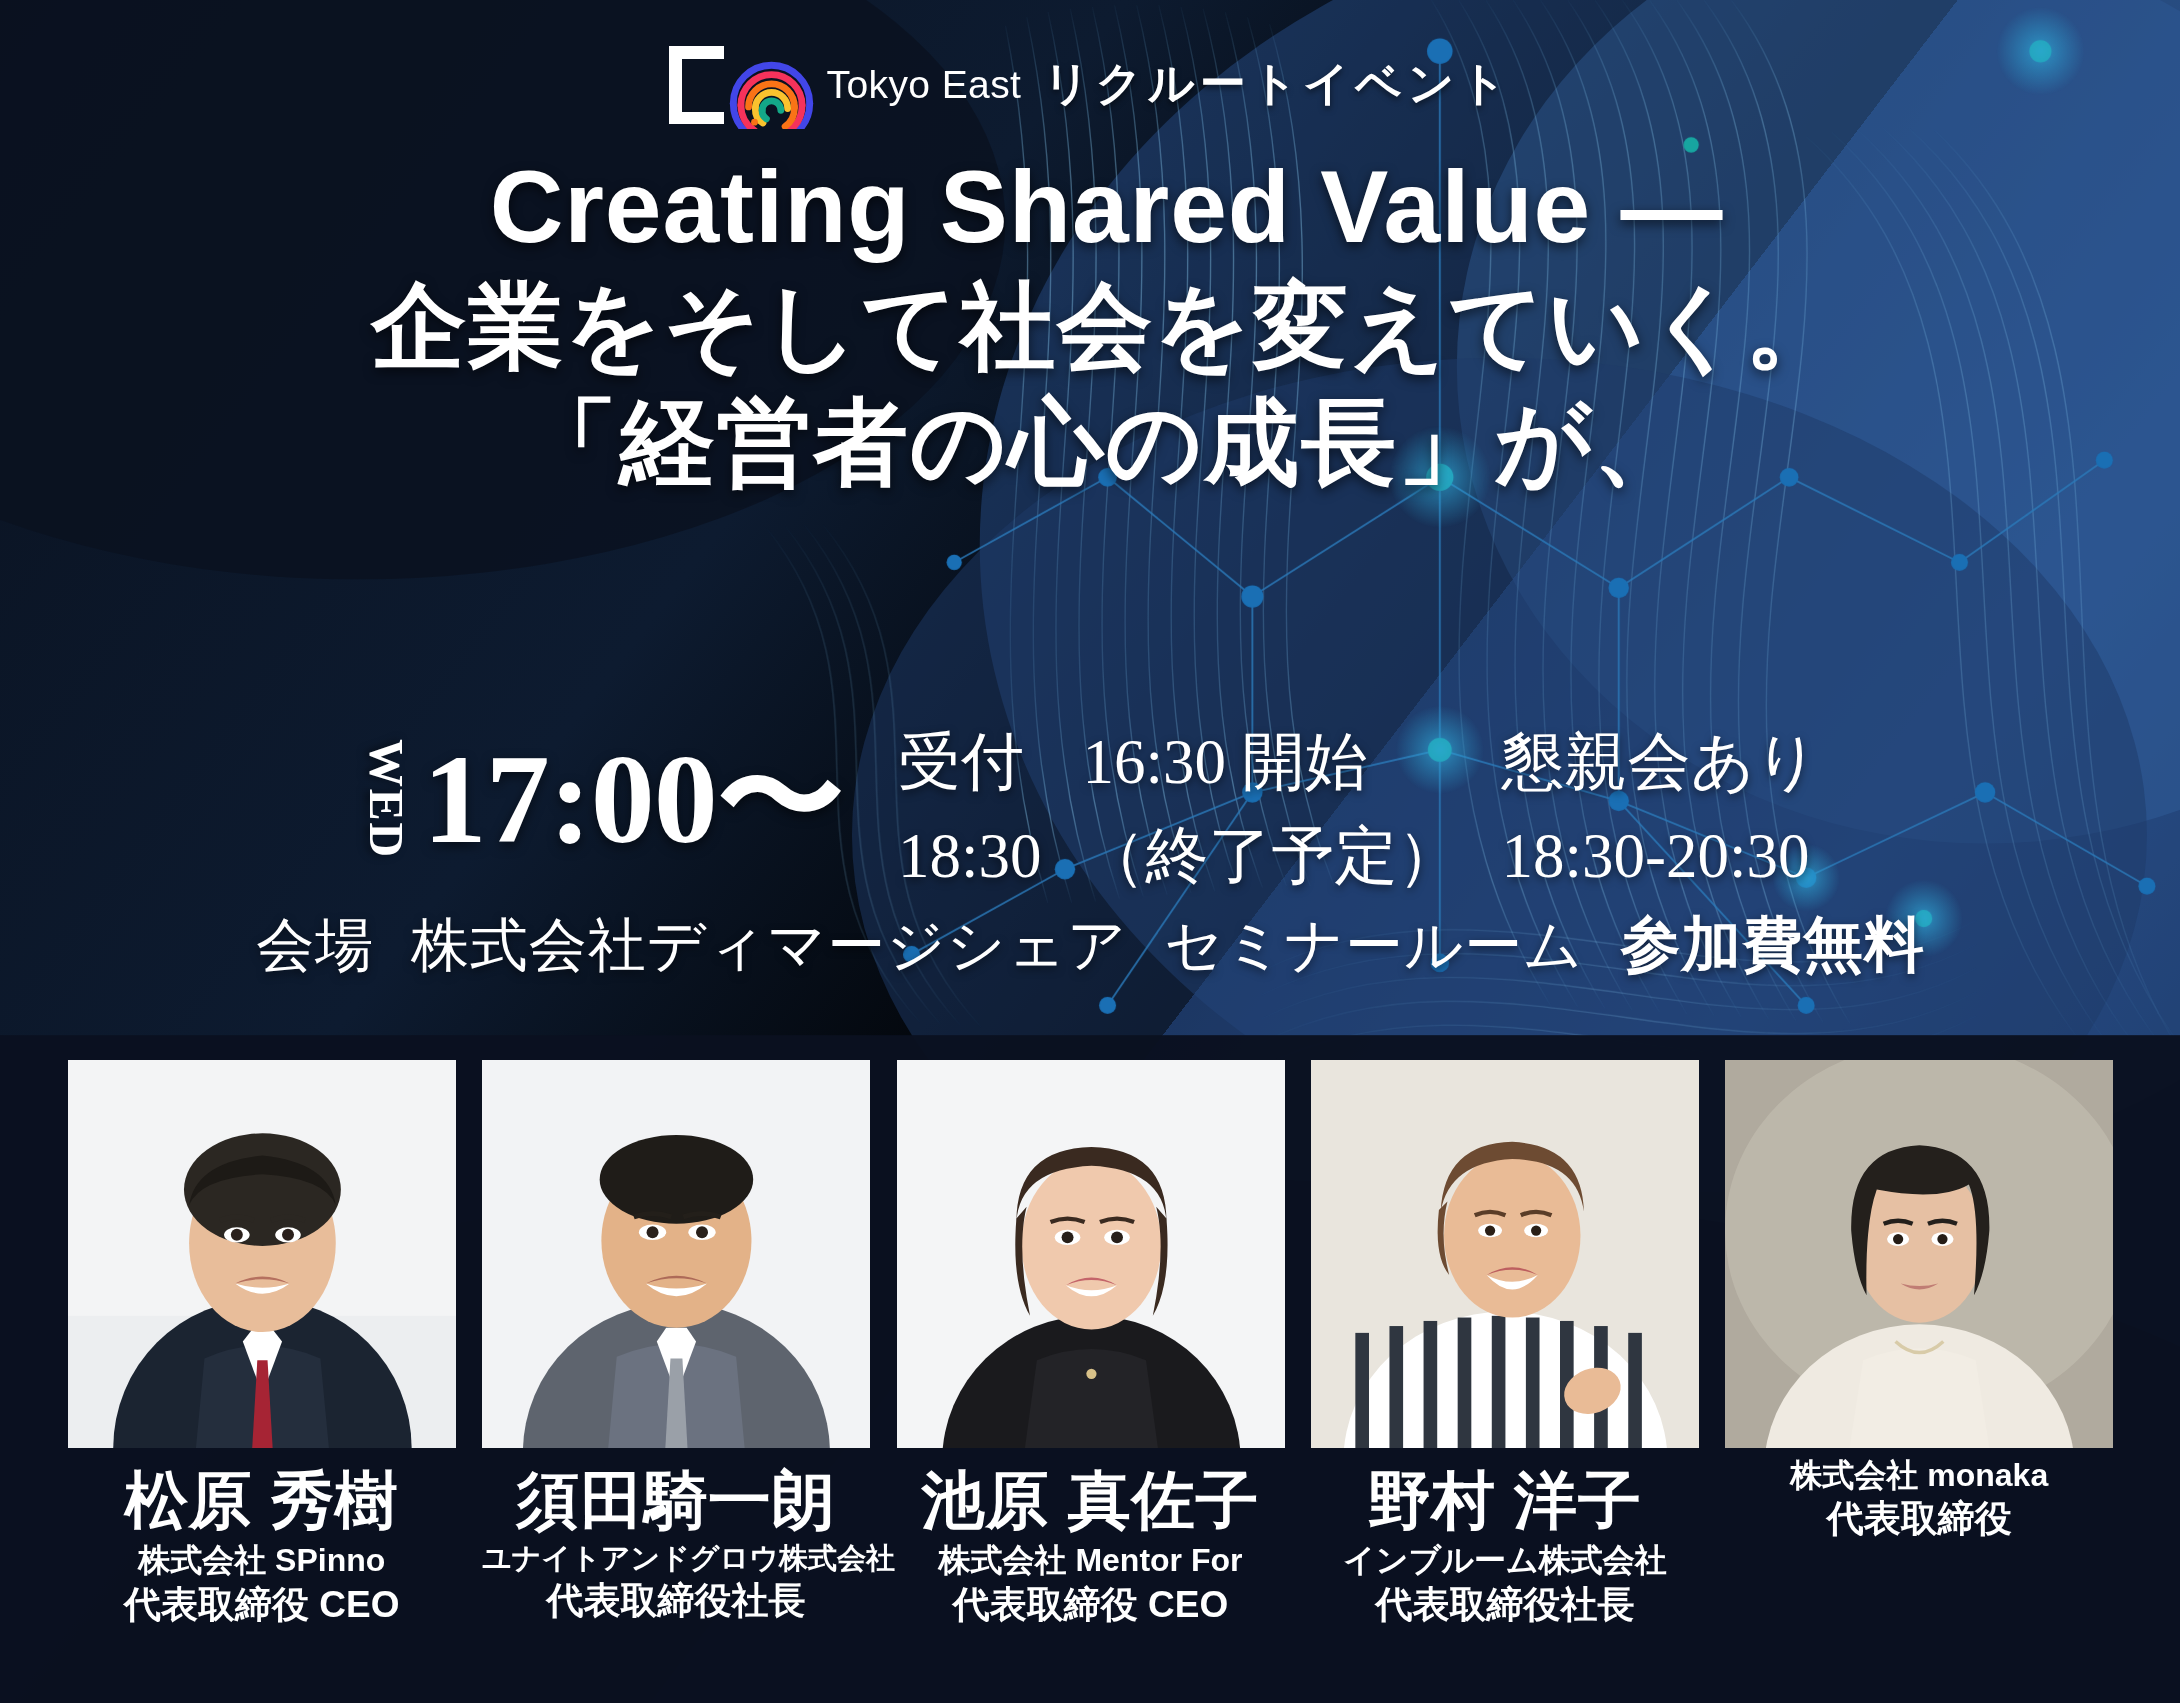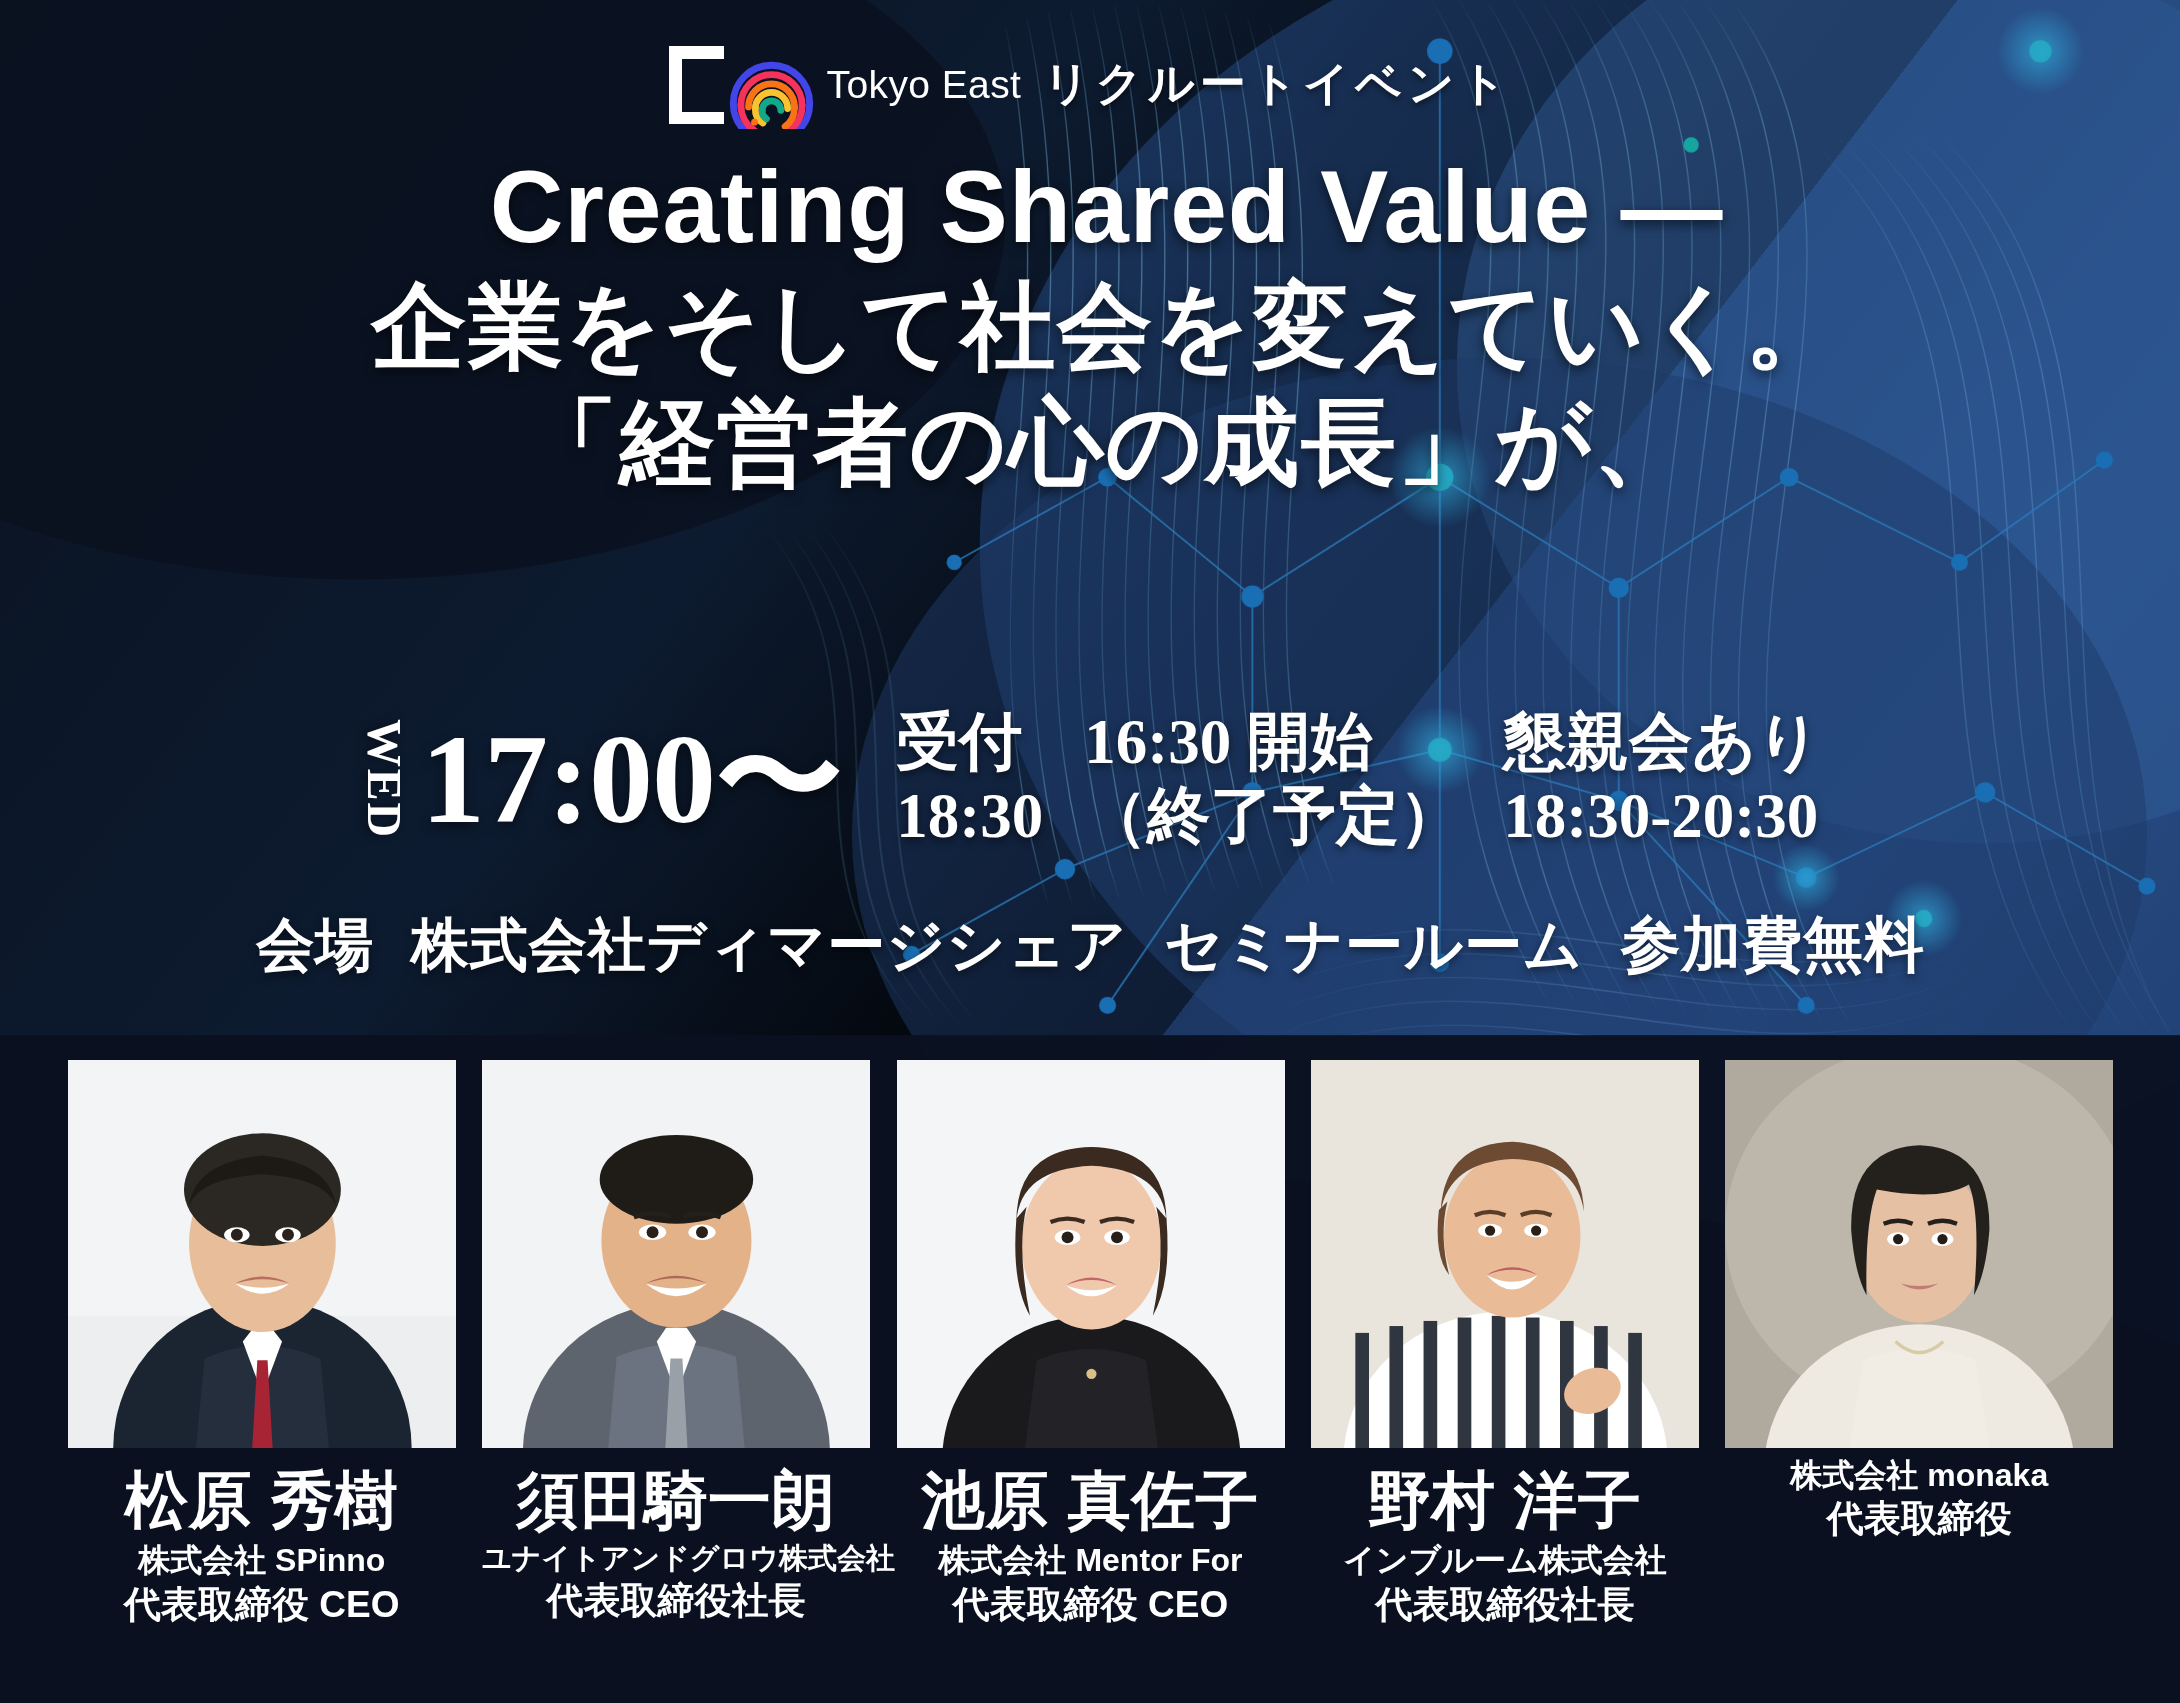--- a/index.html
+++ b/index.html
@@ -85,34 +85,34 @@
     text-shadow:0 3.4px 8.5px rgba(0,0,0,.5);
   }
   .bigtime {
     font-size:128px; font-weight:700; line-height:1;
     letter-spacing:-0.9px; margin-left:3.4px;
     text-shadow:0 4.3px 12px rgba(0,0,0,.55);
   }
   .infoblocks { display:flex; gap:41px; margin-left:49px; }
   .infocol { text-align:left; }
   .infocol .top, .infocol .bot {
-    font-size:63px; font-weight:700; line-height:1.18;
-    white-space:nowrap; text-shadow:0 3.4px 8.5px rgba(0,0,0,.55);
+    font-size:63px; font-weight:400; line-height:1.18;
+    white-space:nowrap; text-shadow:0 3.4px 8.5px rgba(0,0,0,.55);margin-top:20px;
   }
   .infocol.c2 .top, .infocol.c2 .bot { }
   .infocol.c3 .top, .infocol.c3 .bot { }
 
   
   .venue {
     position:absolute; top:905px; left:0; width:2181px;
     display:flex; align-items:center; justify-content:center; gap:37px;
     color:#fff; z-index:6;
   }
   .venue .lbl, .venue .nm, .venue .rm {
-    font-size:58px; font-weight:700; letter-spacing:0.9px;
+    font-size:58px; font-weight:400; letter-spacing:0.9px;
     text-shadow:0 3.4px 8.5px rgba(0,0,0,.5); white-space:nowrap;
   }
   .venue .free {
     font-size:60px; font-weight:800; letter-spacing:0.9px;
     text-shadow:0 3.4px 8.5px rgba(0,0,0,.5); white-space:nowrap;
   }
 
   
   .speakers {
     position:absolute; top:1060px; left:0; width:2181px;

